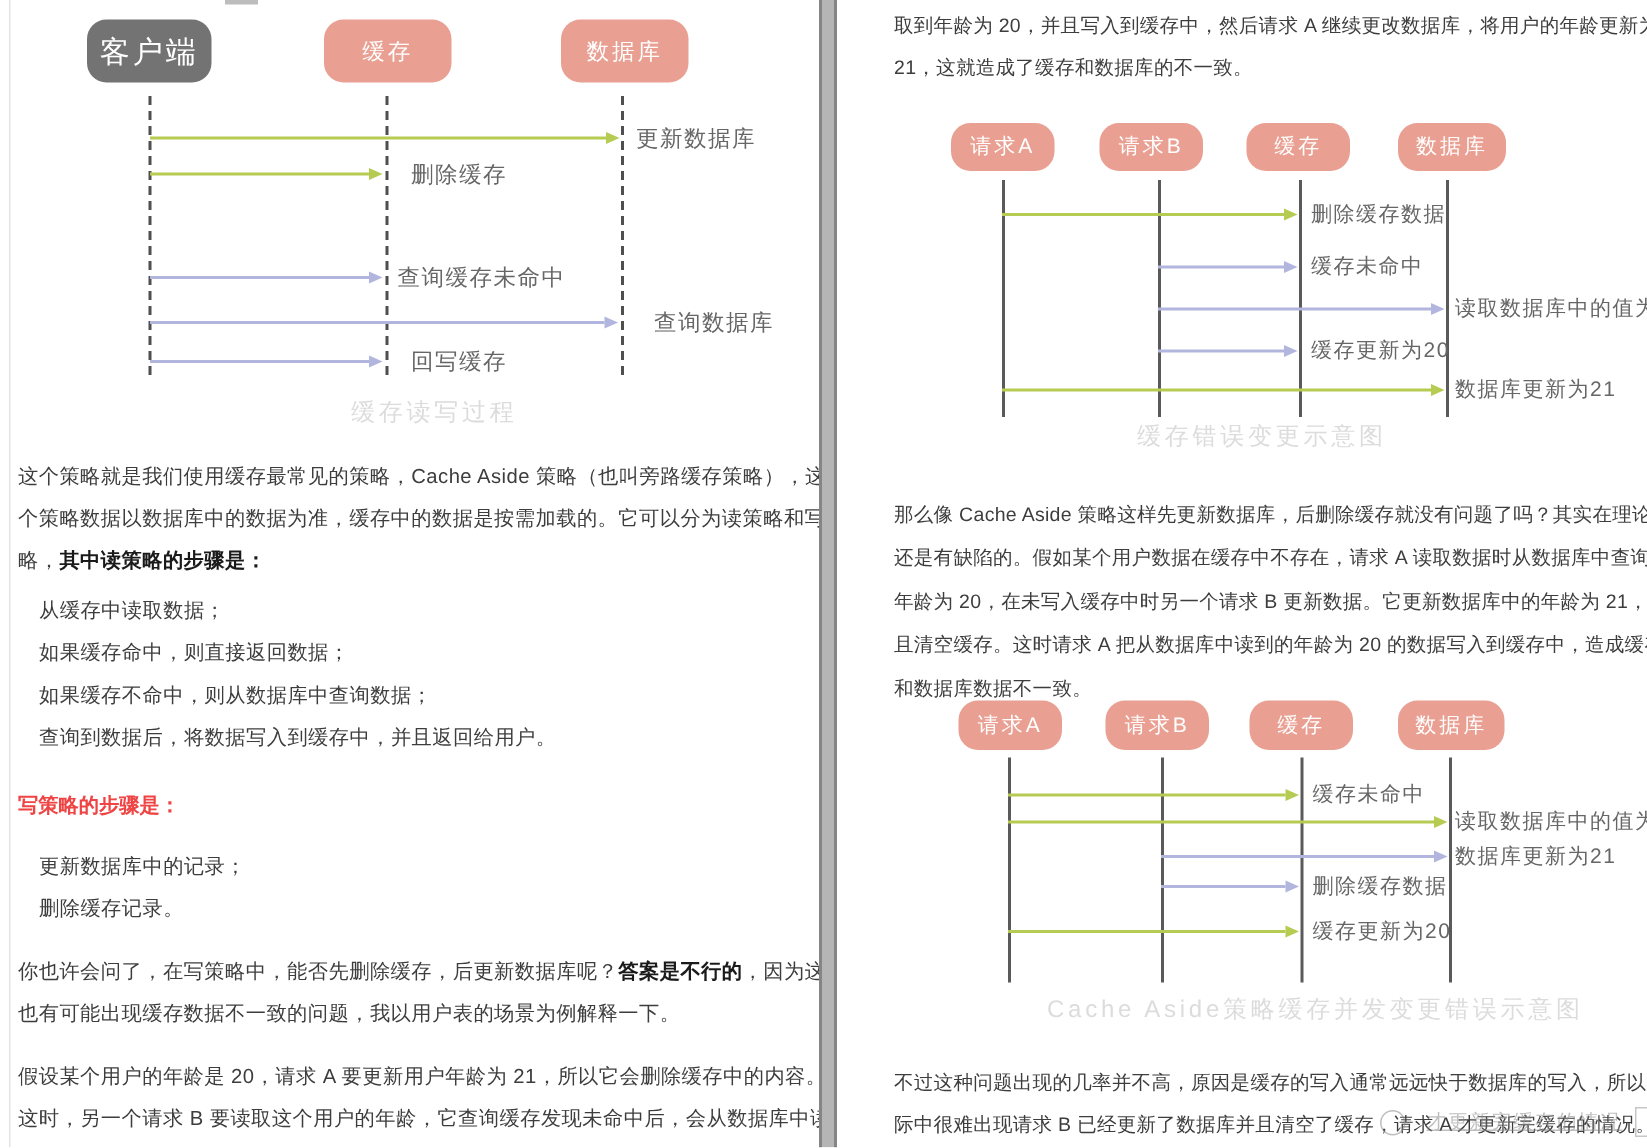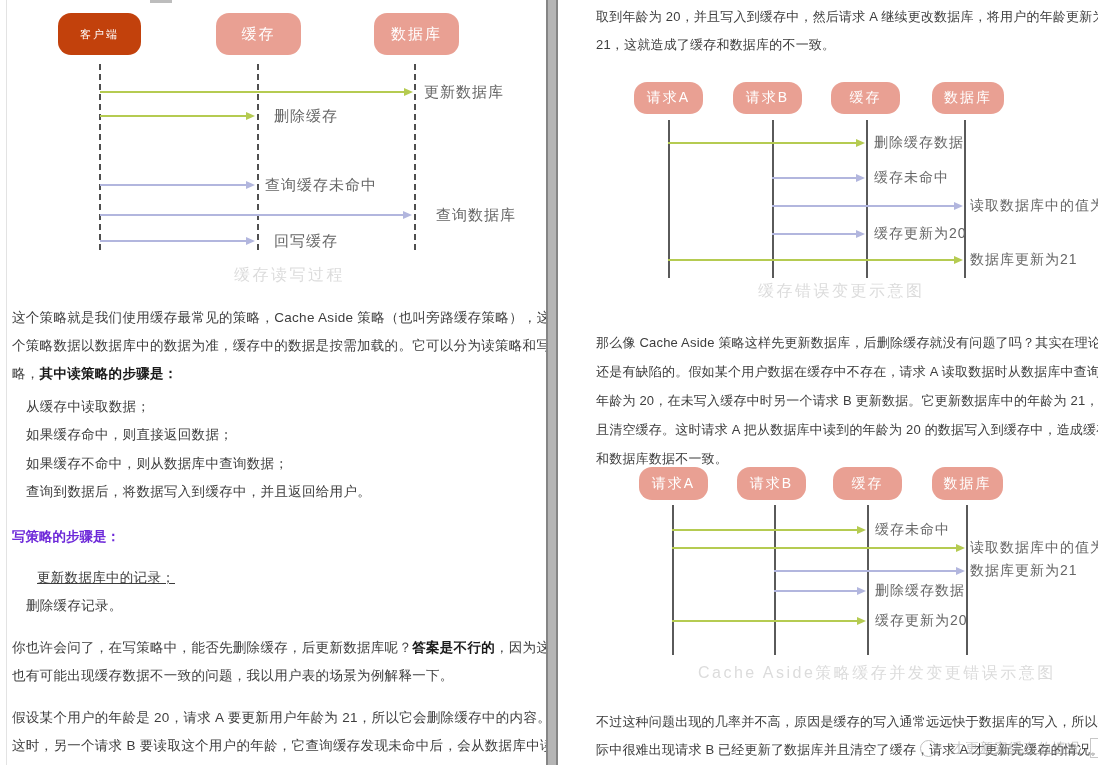--- a/index.html
+++ b/index.html
@@ -13,21 +13,21 @@
            border-left:2px solid #858585;border-right:2px solid #858585;}
   .page-edge-line{position:absolute;left:6px;top:0;width:1px;height:765px;background:#e3e3e3;}
   .top-artifact{position:absolute;left:150px;top:0;width:22px;height:3px;background:#bdbdbd;}
   
   .para{position:absolute;white-space:nowrap;}
   .para .ln{display:block;}
   .pl{font-size:13.5px;line-height:28px;letter-spacing:0.3px;}
   .pr{font-size:13px;line-height:28px;letter-spacing:0.2px;}
   .pr-mid{line-height:29px;}
   .b{font-weight:700;color:#1a1a1a;text-align:right;}
-  .heading{position:absolute;font-size:13.5px;font-weight:700;color:#6d28d9;white-space:nowrap;}
+  .heading{position:absolute;font-size:13.5px;font-weight:700;color:#ef4444;white-space:nowrap;}
   
   .actor{position:absolute;border-radius:13px;display:flex;align-items:center;justify-content:center;
          letter-spacing:2px;font-weight:500;}
   .lifeline{position:absolute;width:0;}
   .lifeline.dashed{border-left:2px dashed #4f4f4f;}
   .lifeline.solid{border-left:2px solid #5a5a5a;}
   .msg-line{position:absolute;height:2px;}
   .msg-head{position:absolute;width:0;height:0;border-top:4px solid transparent;border-bottom:4px solid transparent;
             border-left:9px solid #000;}
   .msg-label{position:absolute;font-size:14px;letter-spacing:1px;white-space:nowrap;}
@@ -41,21 +41,21 @@
 </head>
 <body>
 
 <div class="screen">
 
   <div class="page page-left">
     <div class="page-edge-line"></div>
     <div class="top-artifact"></div>
 
     <div>
-        <div class="actor" style="left: 58px; top: 13px; width: 83px; height: 42px; background: #c2410c; color: rgb(255, 255, 255); font-size: 11px;">客户端</div>
+        <div class="actor" style="left: 58px; top: 13px; width: 83px; height: 42px; background: #737373; color: rgb(255, 255, 255); font-size: 20px;">客户端</div>
         <div class="actor" style="left: 216px; top: 13px; width: 85px; height: 42px; background: rgb(233, 160, 147); color: rgb(255, 255, 255); font-size: 15px;">缓存</div>
         <div class="actor" style="left: 374px; top: 13px; width: 85px; height: 42px; background: rgb(233, 160, 147); color: rgb(255, 255, 255); font-size: 15px;">数据库</div>
         <div class="lifeline dashed" style="left: 99px; top: 64px; height: 186px;"></div>
         <div class="lifeline dashed" style="left: 257px; top: 64px; height: 186px;"></div>
         <div class="lifeline dashed" style="left: 414px; top: 64px; height: 186px;"></div>
         <div class="msg-line" style="left: 100px; top: 91px; width: 304px; background: rgb(181, 203, 81);"></div>
         <div class="msg-head" style="left: 404px; top: 88px; border-left-color: rgb(181, 203, 81);"></div>
         <div class="msg-label" style="left: 424px; top: 83px; color: rgb(102, 102, 102); font-size: 15px;">更新数据库</div>
         <div class="msg-line" style="left: 100px; top: 115px; width: 146px; background: rgb(181, 203, 81);"></div>
         <div class="msg-head" style="left: 246px; top: 112px; border-left-color: rgb(181, 203, 81);"></div>
@@ -86,21 +86,21 @@
       </div>
     <div class="para pl" style="left:26px;top:450px;">
         <span class="ln">如果缓存不命中，则从数据库中查询数据；</span>
       </div>
     <div class="para pl" style="left:26px;top:478px;">
         <span class="ln">查询到数据后，将数据写入到缓存中，并且返回给用户。</span>
       </div>
 
     <div class="heading" style="left:12px;top:528px;">写策略的步骤是：</div>
 
-    <div class="para pl" style="left:37px;top:564px;text-decoration:underline;">
+    <div class="para pl" style="left:26px;top:564px;">
         <span class="ln">更新数据库中的记录；</span>
       </div>
     <div class="para pl" style="left:26px;top:592px;">
         <span class="ln">删除缓存记录。</span>
       </div>
 
     <div class="para pl" style="left:12px;top:634px;">
         <span class="ln"><span>你也许会问了，在写策略中，能否先删除缓存，后更新数据库呢？</span><span class="b">答案是不行的</span><span>，因为这样</span></span>
         <span class="ln"><span>也有可能出现缓存数据不一致的问题，我以用户表的场景为例解释一下。</span></span>
       </div>

